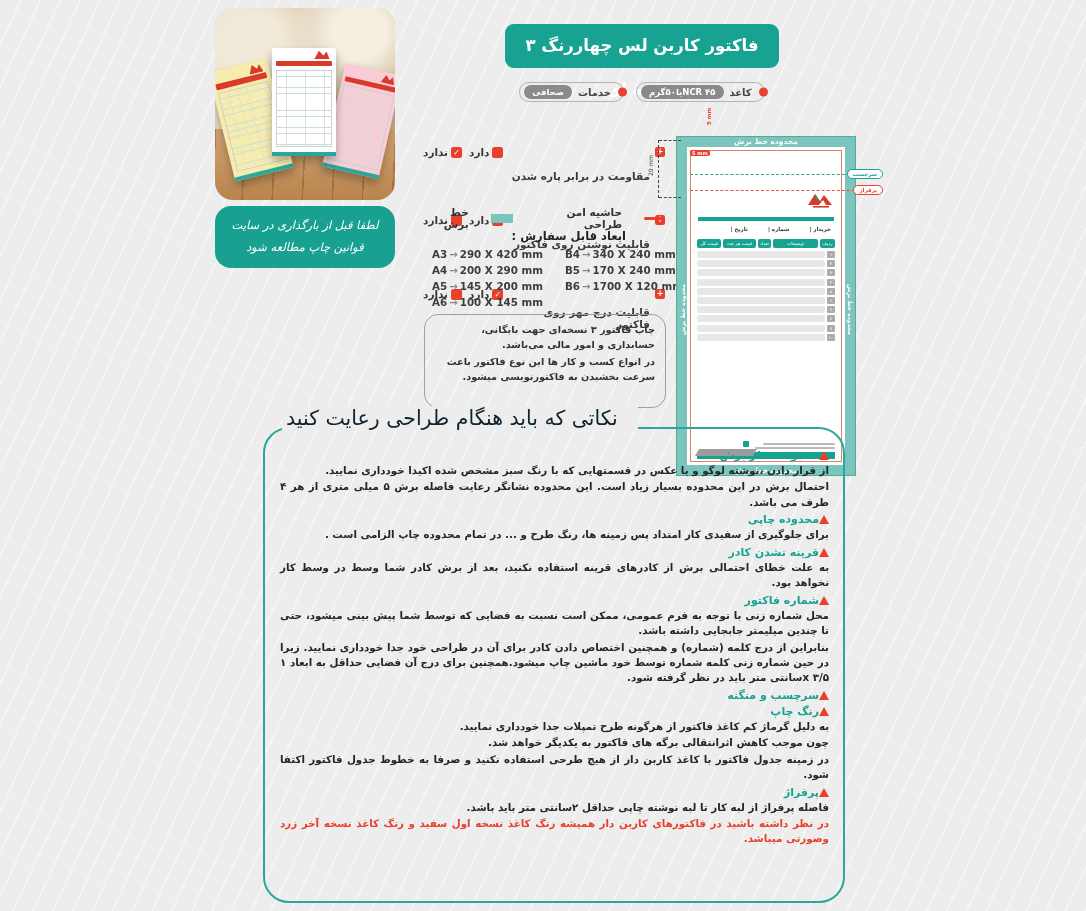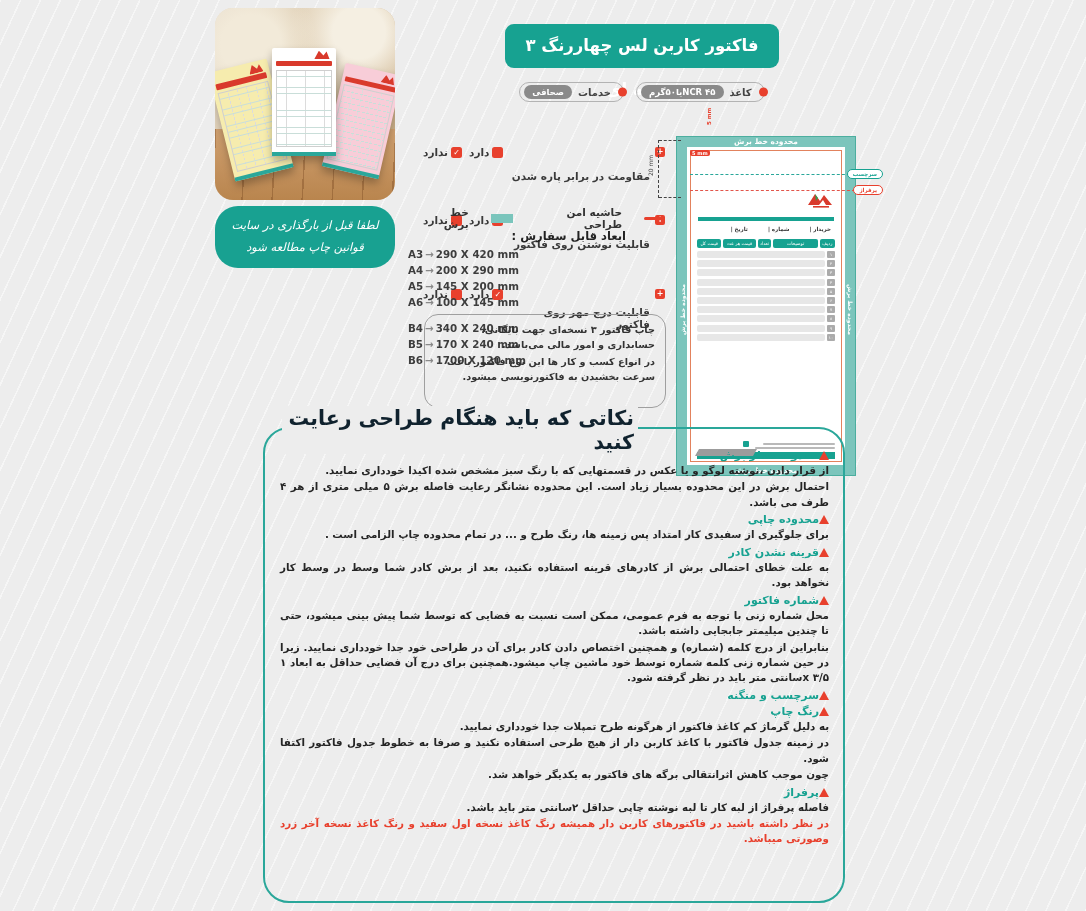--- a/index.html
+++ b/index.html
@@ -24,21 +24,21 @@
   .pad .plogo{position:absolute;top:2.5%;right:10%;width:24%;height:8%;background:#d93a2c;
     clip-path:polygon(0 100%,30% 0,60% 55%,80% 10%,100% 100%);}
   .pad .grid{position:absolute;left:6%;right:6%;top:20%;bottom:8%;border:1px solid #cfcfcf;
     background:repeating-linear-gradient(180deg,rgba(0,0,0,0) 0 5px,#c9ded9 5px 5.7px),
                repeating-linear-gradient(90deg,rgba(0,0,0,0) 0 9px,#dcdcdc 9px 9.6px);}
   .pad.yellow{left:6px;top:56px;width:60px;height:112px;background:#f6ecae;transform:rotate(-14deg);z-index:2;}
   .pad.white{left:57px;top:40px;width:64px;height:108px;z-index:3;}
   .pad.pink{right:4px;top:60px;width:58px;height:106px;background:#f8cdd8;transform:rotate(13deg);z-index:1;}
 
   
-  .note-box{position:absolute;left:215px;top:206px;width:180px;height:62px;border-radius:23px;background:#18a191;
+  .note-box{position:absolute;left:215px;top:206px;width:180px;height:62px;border-radius:16px;background:#18a191;
     color:#fff;font-style:italic;font-size:11.5px;line-height:1.9;text-align:center;display:flex;flex-direction:column;justify-content:center;}
 
   
   .title-box{position:absolute;left:505px;top:24px;width:274px;height:44px;background:#17a291;border-radius:9px;
     color:#fff;font-weight:bold;font-size:16.5px;text-align:center;line-height:44px;}
   .tags-row{position:absolute;left:495px;top:82px;width:294px;display:flex;direction:rtl;justify-content:center;gap:12px;}
   .pill{position:relative;display:flex;direction:rtl;align-items:center;gap:6px;border:1px solid #b3b3b3;
     border-radius:13px;padding:2px 12px 2px 4px;}
   .pill .dot{position:absolute;right:-4px;top:50%;transform:translateY(-50%);width:9px;height:9px;border-radius:50%;background:#e8402d;}
   .pill .plabel{font-size:10px;font-weight:bold;color:#444;}
@@ -55,21 +55,21 @@
 
   
   .legend{position:absolute;left:428px;top:206px;width:237px;display:flex;direction:rtl;gap:24px;align-items:center;
     font-size:10.5px;font-weight:bold;color:#333;}
   .legend .item{display:flex;align-items:center;gap:22px;}
   .dash{width:24px;height:3px;background:#e8402d;border-radius:2px;}
   .swatch{width:26px;height:9px;background:#7ac5bc;}
 
   
   .sizes-title{position:absolute;left:460px;top:229px;width:166px;text-align:right;font-size:11.5px;font-weight:bold;color:#222;}
-  .sizes{position:absolute;left:408px;top:248px;width:232px;display:flex;gap:14px;flex-direction:column;}
+  .sizes{position:absolute;left:432px;top:248px;width:232px;display:flex;gap:22px;}
   .sizes .col{flex:1;display:flex;flex-direction:column;gap:4px;}
   .size{font-size:10.3px;color:#3d3d3d;font-weight:600;white-space:nowrap;}
   .size .arr{color:#888;padding:0 2px;}
 
   
   .desc{position:absolute;left:424px;top:314px;width:242px;height:94px;border:1.5px solid #9f9f9f;border-radius:14px;
     padding:7px 10px;direction:rtl;text-align:right;font-size:9.7px;font-weight:bold;color:#333;line-height:1.55;}
   .desc p{margin:0 0 2px;}
 
   
@@ -108,22 +108,22 @@
   .d-row .bar{flex:1;background:#e7e7e7;border-radius:2px;}
   .d-foot{position:absolute;left:10px;right:10px;bottom:16px;}
   .d-foot .t1,.d-foot .t2{height:2.5px;background:#b9b9b9;border-radius:1px;margin:1.5px 0 0 auto;}
   .d-foot .t1{width:52%;} .d-foot .t2{width:58%;}
   .d-foot .sq{position:absolute;right:62%;top:0;width:6px;height:6px;background:#17a291;border-radius:1px;}
   .d-footbar{position:absolute;left:10px;right:10px;bottom:6px;height:7px;background:#17a291;}
   .d-footbar::before{content:"";position:absolute;left:0;top:-3px;width:42%;height:7px;background:#9c9c9c;transform:skewX(-30deg);}
 
   
   .notes-box{position:absolute;left:263px;top:427px;width:582px;height:476px;border:2px solid #2aa79a;border-radius:26px;}
-  .notes-title{position:absolute;left:282px;top:406px;width:356px;background:#ededed;text-align:right;
-    font-size:20.5px;font-weight:bold;color:#10222e;padding:0 4px;}
+  .notes-title{position:absolute;left:282px;top:406px;width:356px;background:#ededed;text-align:left;
+    font-size:20.5px;font-weight:normal;color:#10222e;padding:0 4px;}
   .notes{position:absolute;left:280px;top:446px;width:549px;direction:rtl;}
   .sec-h{display:flex;direction:rtl;align-items:center;color:#17a291;font-size:11px;font-weight:bold;margin:3px 0 1px;}
   .warn{width:0;height:0;border-left:5px solid transparent;border-right:5px solid transparent;border-bottom:9px solid #e8402d;flex:none;}
   .sec-p{margin:0 0 1px;font-size:10.3px;font-weight:bold;color:#252525;line-height:1.5;text-align:justify;}
   .sec-p.red{color:#e8402d;}
 </style>
 </head>
 <body>
 
 <div class="page">
@@ -365,22 +365,22 @@
           <span>سرچسب و منگنه</span>
         </div>
     </div>
 
     <div class="sec">
       <div class="sec-h">
           <span class="warn"></span>
           <span>رنگ چاپ</span>
         </div>
       <p class="sec-p">به دلیل گرماژ کم کاغذ فاکتور از هرگونه طرح تمپلات جدا خودداری نمایید.</p>
+      <p class="sec-p">چون موجب کاهش اثرانتقالی برگه های فاکتور به یکدیگر خواهد شد.</p>
       <p class="sec-p">در زمینه جدول فاکتور با کاغذ کاربن دار از هیچ طرحی استفاده نکنید و صرفا به خطوط جدول فاکتور اکتفا شود.</p>
-      <p class="sec-p">چون موجب کاهش اثرانتقالی برگه های فاکتور به یکدیگر خواهد شد.</p>
     </div>
 
     <div class="sec">
       <div class="sec-h">
           <span class="warn"></span>
           <span>پرفراژ</span>
         </div>
       <p class="sec-p">فاصله پرفراژ از لبه کار تا لبه نوشته چاپی حداقل ۲سانتی متر باید باشد.</p>
       <p class="sec-p red">در نظر داشته باشید در فاکتورهای کاربن دار همیشه رنگ کاغذ نسخه اول سفید و رنگ کاغذ نسخه آخر زرد وصورتی میباشد.</p>
 

